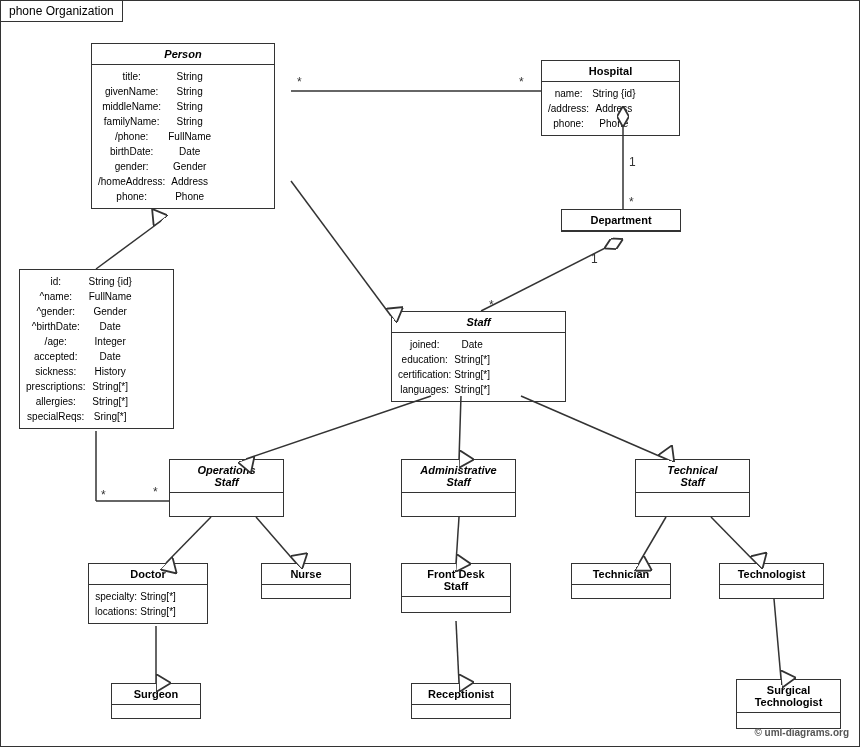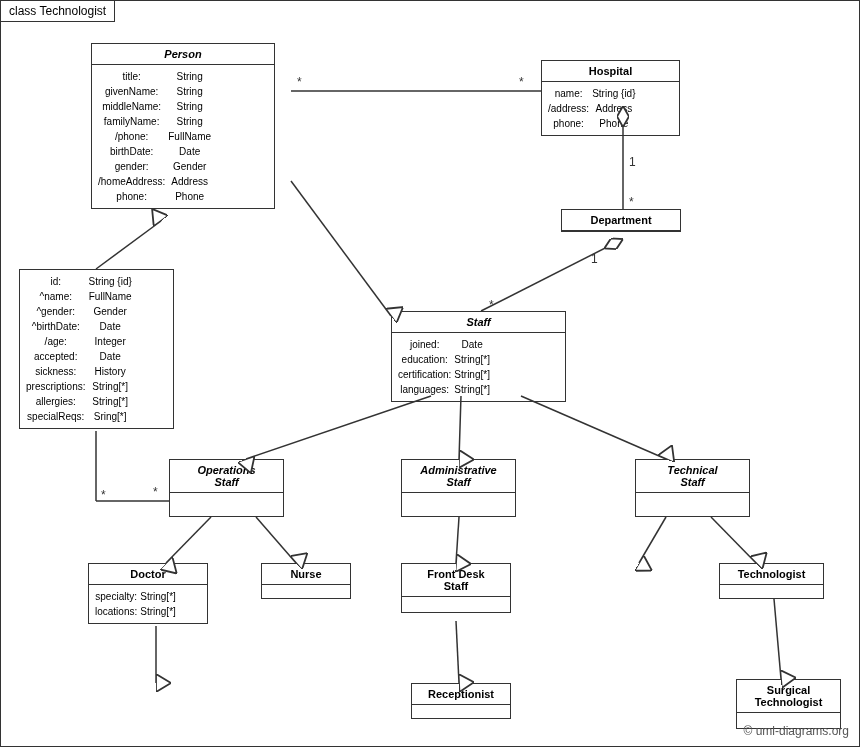--- a/index.html
+++ b/index.html
@@ -63,29 +63,30 @@
       position: absolute;
       top: 0; left: 0;
       width: 860px;
       height: 747px;
       pointer-events: none;
     }
     .copyright {
       position: absolute;
       bottom: 8px;
       right: 10px;
-      font-size: 12px;
+      font-size: 10px;
       color: #555;
+      font-weight: bold;
     }
   </style>
 </head>
 <body>
 
 <div id="diagram-container">
-  <span class="diagram-title">class Technologist</span>
+  <span class="diagram-title">phone Organization</span>
 
   <div class="uml-box" style="left:90px; top:42px; width:184px;">
     <div class="box-title">Person</div>
     <div class="box-attrs">
       <table>
         <tbody>
             <tr>
               <td>title:</td>
               <td>String</td>
             </tr>
@@ -258,25 +259,31 @@
   </div>
 
   <div class="uml-box" style="left:260px; top:562px; width:90px; min-height:36px;">
     <div class="box-title normal">Nurse</div>
   </div>
 
   <div class="uml-box" style="left:400px; top:562px; width:110px; min-height:50px;">
     <div class="box-title normal">Front Desk<br>Staff</div>
   </div>
 
+  <div class="uml-box" style="left:570px; top:562px; width:100px; min-height:36px;">
+    <div class="box-title normal">Technician</div>
+  </div>
 
   <div class="uml-box" style="left:718px; top:562px; width:105px; min-height:36px;">
     <div class="box-title normal">Technologist</div>
   </div>
 
+  <div class="uml-box" style="left:110px; top:682px; width:90px; min-height:36px;">
+    <div class="box-title normal">Surgeon</div>
+  </div>
 
   <div class="uml-box" style="left:410px; top:682px; width:100px; min-height:36px;">
     <div class="box-title normal">Receptionist</div>
   </div>
 
   <div class="uml-box" style="left:735px; top:678px; width:105px; min-height:50px;">
     <div class="box-title normal">Surgical<br>Technologist</div>
   </div>
 
   <svg id="arrows-svg">

